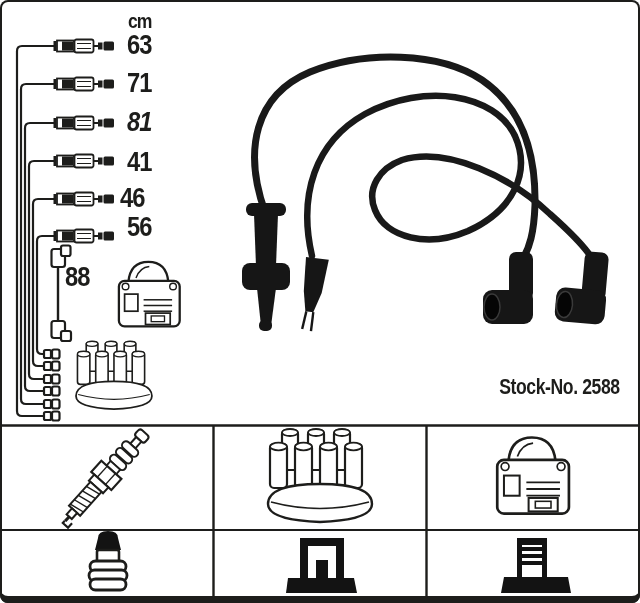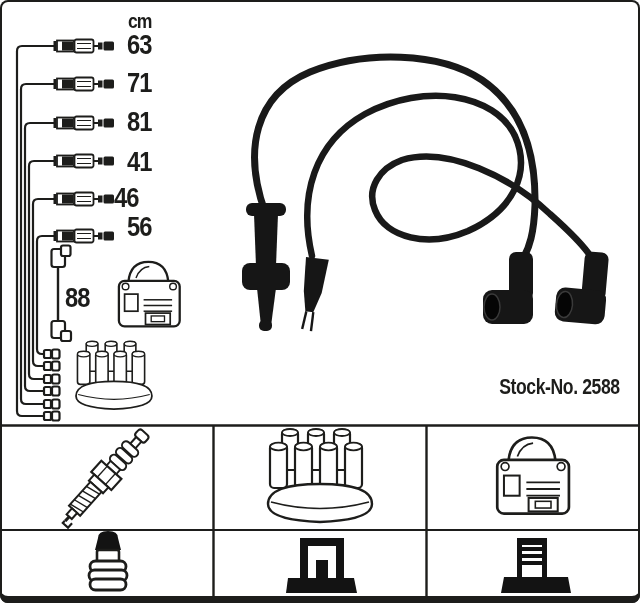--- a/index.html
+++ b/index.html
@@ -224,33 +224,33 @@
   <div class="lbl unit" style="left:128px;top:11px;">
     <span class="cond">cm</span>
   </div>
 
   <div class="lbl num" style="left:127px;top:32px;">
     <span class="cond">63</span>
   </div>
   <div class="lbl num" style="left:127px;top:70px;">
     <span class="cond">71</span>
   </div>
-  <div class="lbl num" style="left:127px;top:109px;">
+  <div class="lbl num" style="left:127px;top:109px;font-style:italic;">
     <span class="cond">81</span>
   </div>
   <div class="lbl num" style="left:127px;top:149px;">
     <span class="cond">41</span>
   </div>
-  <div class="lbl num" style="left:114px;top:185px;">
+  <div class="lbl num" style="left:120px;top:185px;">
     <span class="cond">46</span>
   </div>
   <div class="lbl num" style="left:127px;top:214px;">
     <span class="cond">56</span>
   </div>
-  <div class="lbl num" style="left:65px;top:285px;">
+  <div class="lbl num" style="left:65px;top:264px;">
     <span class="cond">88</span>
   </div>
 
   <div class="code-wrap lbl stock" style="top:376px;">
     <span class="cond-r2">Stock-No. 2588</span>
   </div>
 
 </div>
 
 </body></html>

